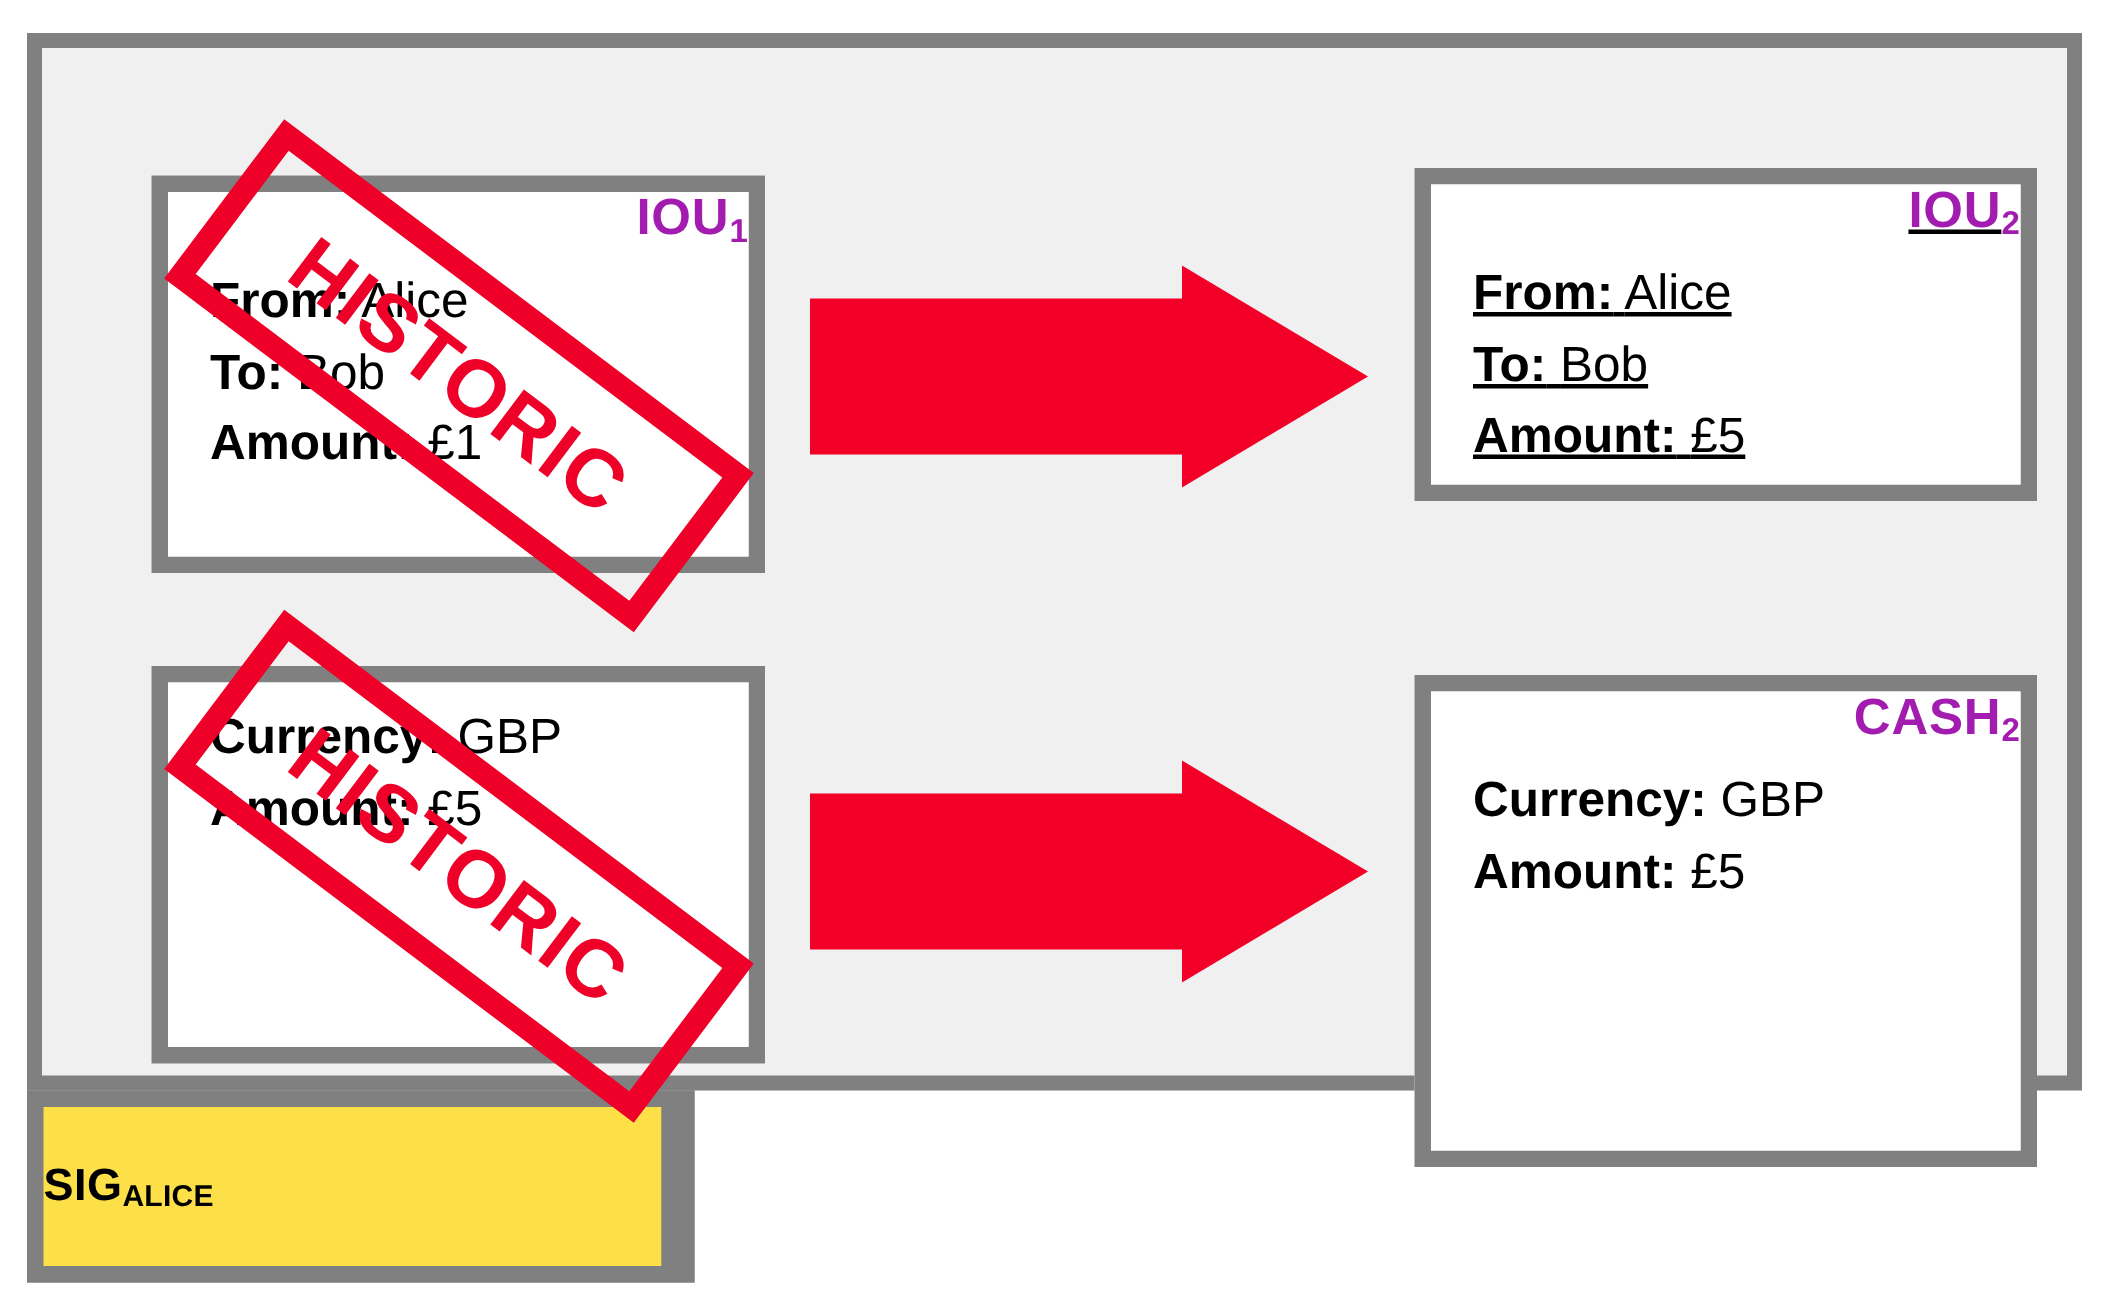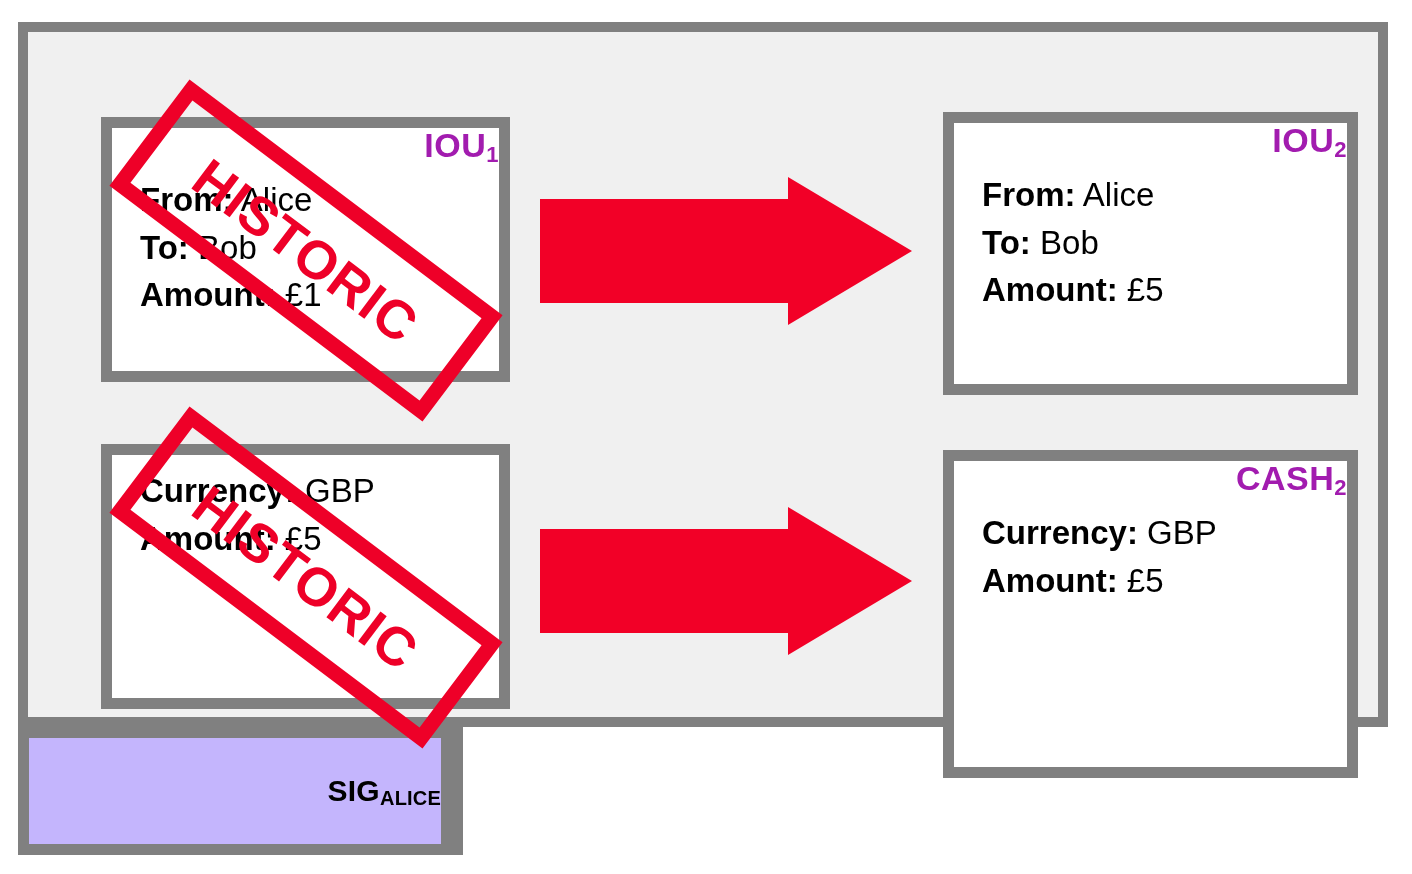--- a/index.html
+++ b/index.html
@@ -37,21 +37,21 @@
   }
   .state-box .inner {
     position: relative;
     width: 100%;
     height: 100%;
     background: #ffffff;
     overflow: hidden;
   }
 
   .box-iou1  { left: 73px;  top: 85px;  width: 409px; height: 265px; }
-  .box-iou2  { left: 915px; top: 80px;  width: 415px; height: 283px; }
+  .box-iou2  { left: 915px; top: 80px;  width: 415px; height: 222px; text-decoration: underline; }
   .box-cash1 { left: 73px;  top: 412px; width: 409px; height: 265px; }
   .box-cash2 { left: 915px; top: 418px; width: 415px; height: 328px; }
 
   .box-title {
     text-align: right;
     font-weight: bold;
     font-size: 34px;
     color: #a21caf;
     margin-top: 0;
     line-height: 1.05;
@@ -122,25 +122,25 @@
     top: 727px;
     width: 445px;
     height: 128px;
     box-sizing: border-box;
     border: 11px solid #808080;
     background: #808080;
     display: flex;
     align-items: stretch;
   }
   .sig-box {
-    background: #c4b5fd;
+    background: #fde047;
     flex: 1 1 0;
     display: flex;
     align-items: center;
-    justify-content: flex-end;
+    justify-content: flex-start;
   }
   .sig-gap { width: 11px; background: #808080; flex: 0 0 11px; }
   .sig-label {
     font-size: 30px;
     font-weight: bold;
     color: #000;
     letter-spacing: 0.3px;
   }
   .sig-label sub {
     font-size: 20px;

